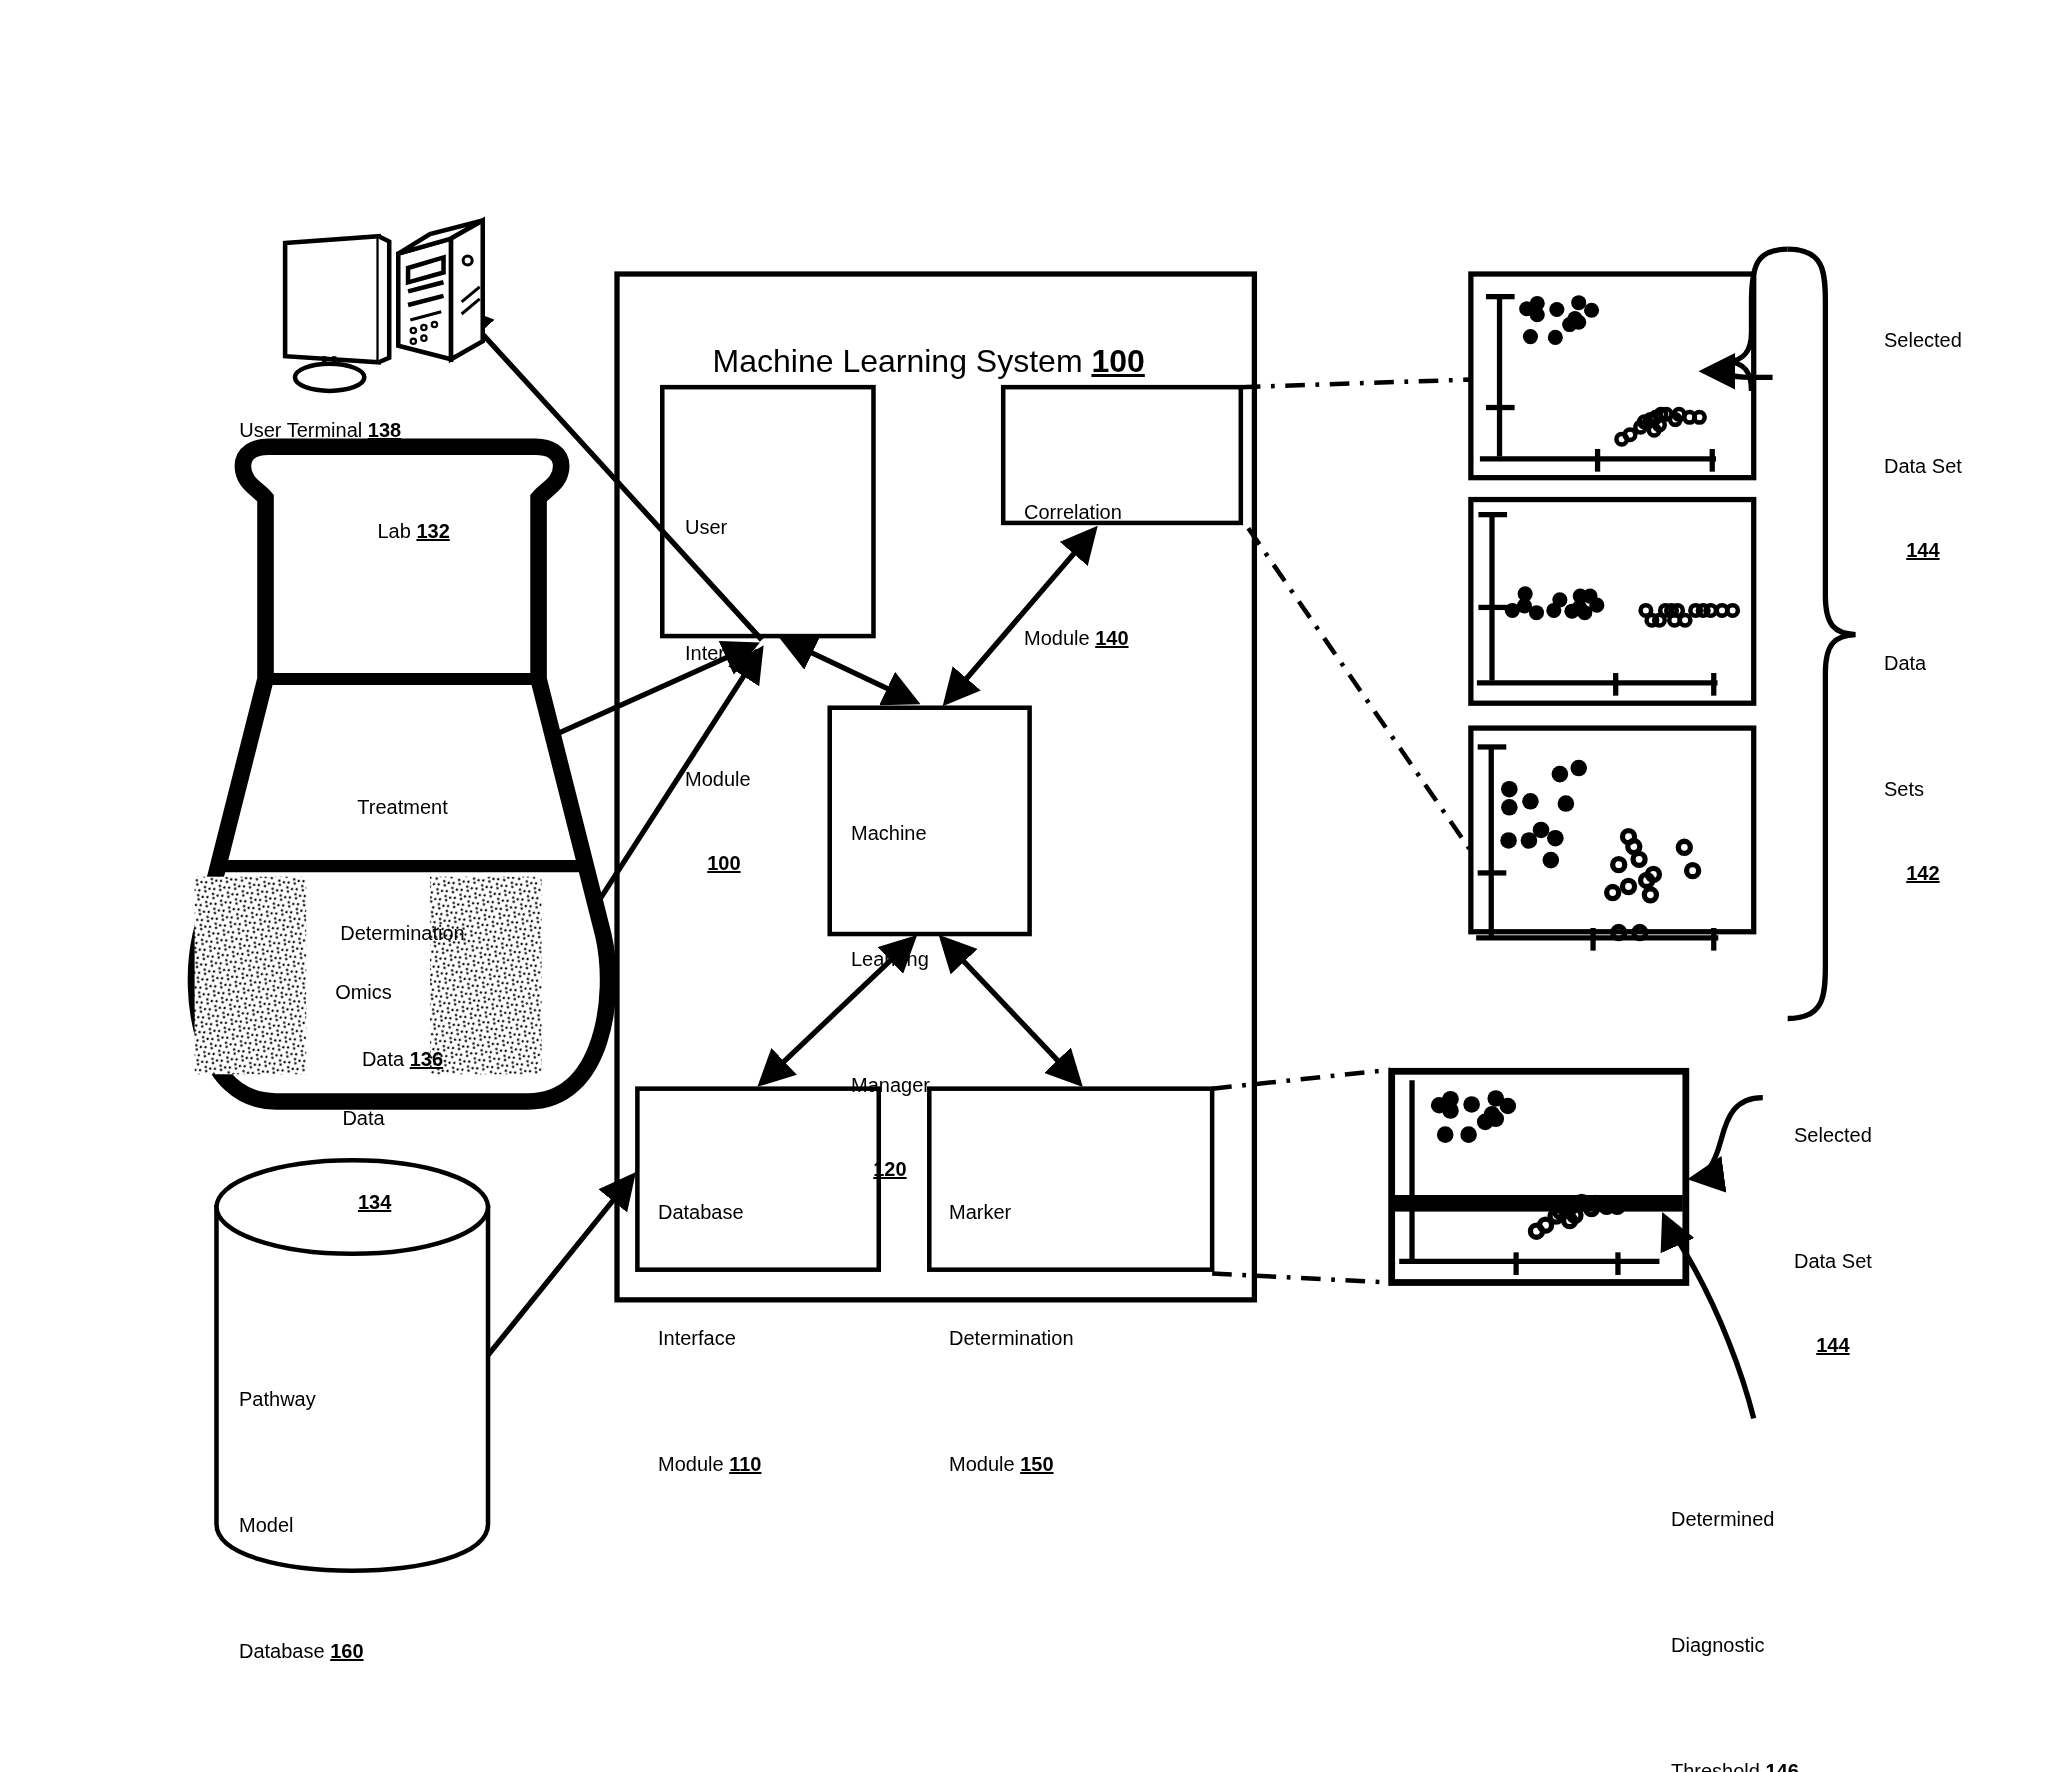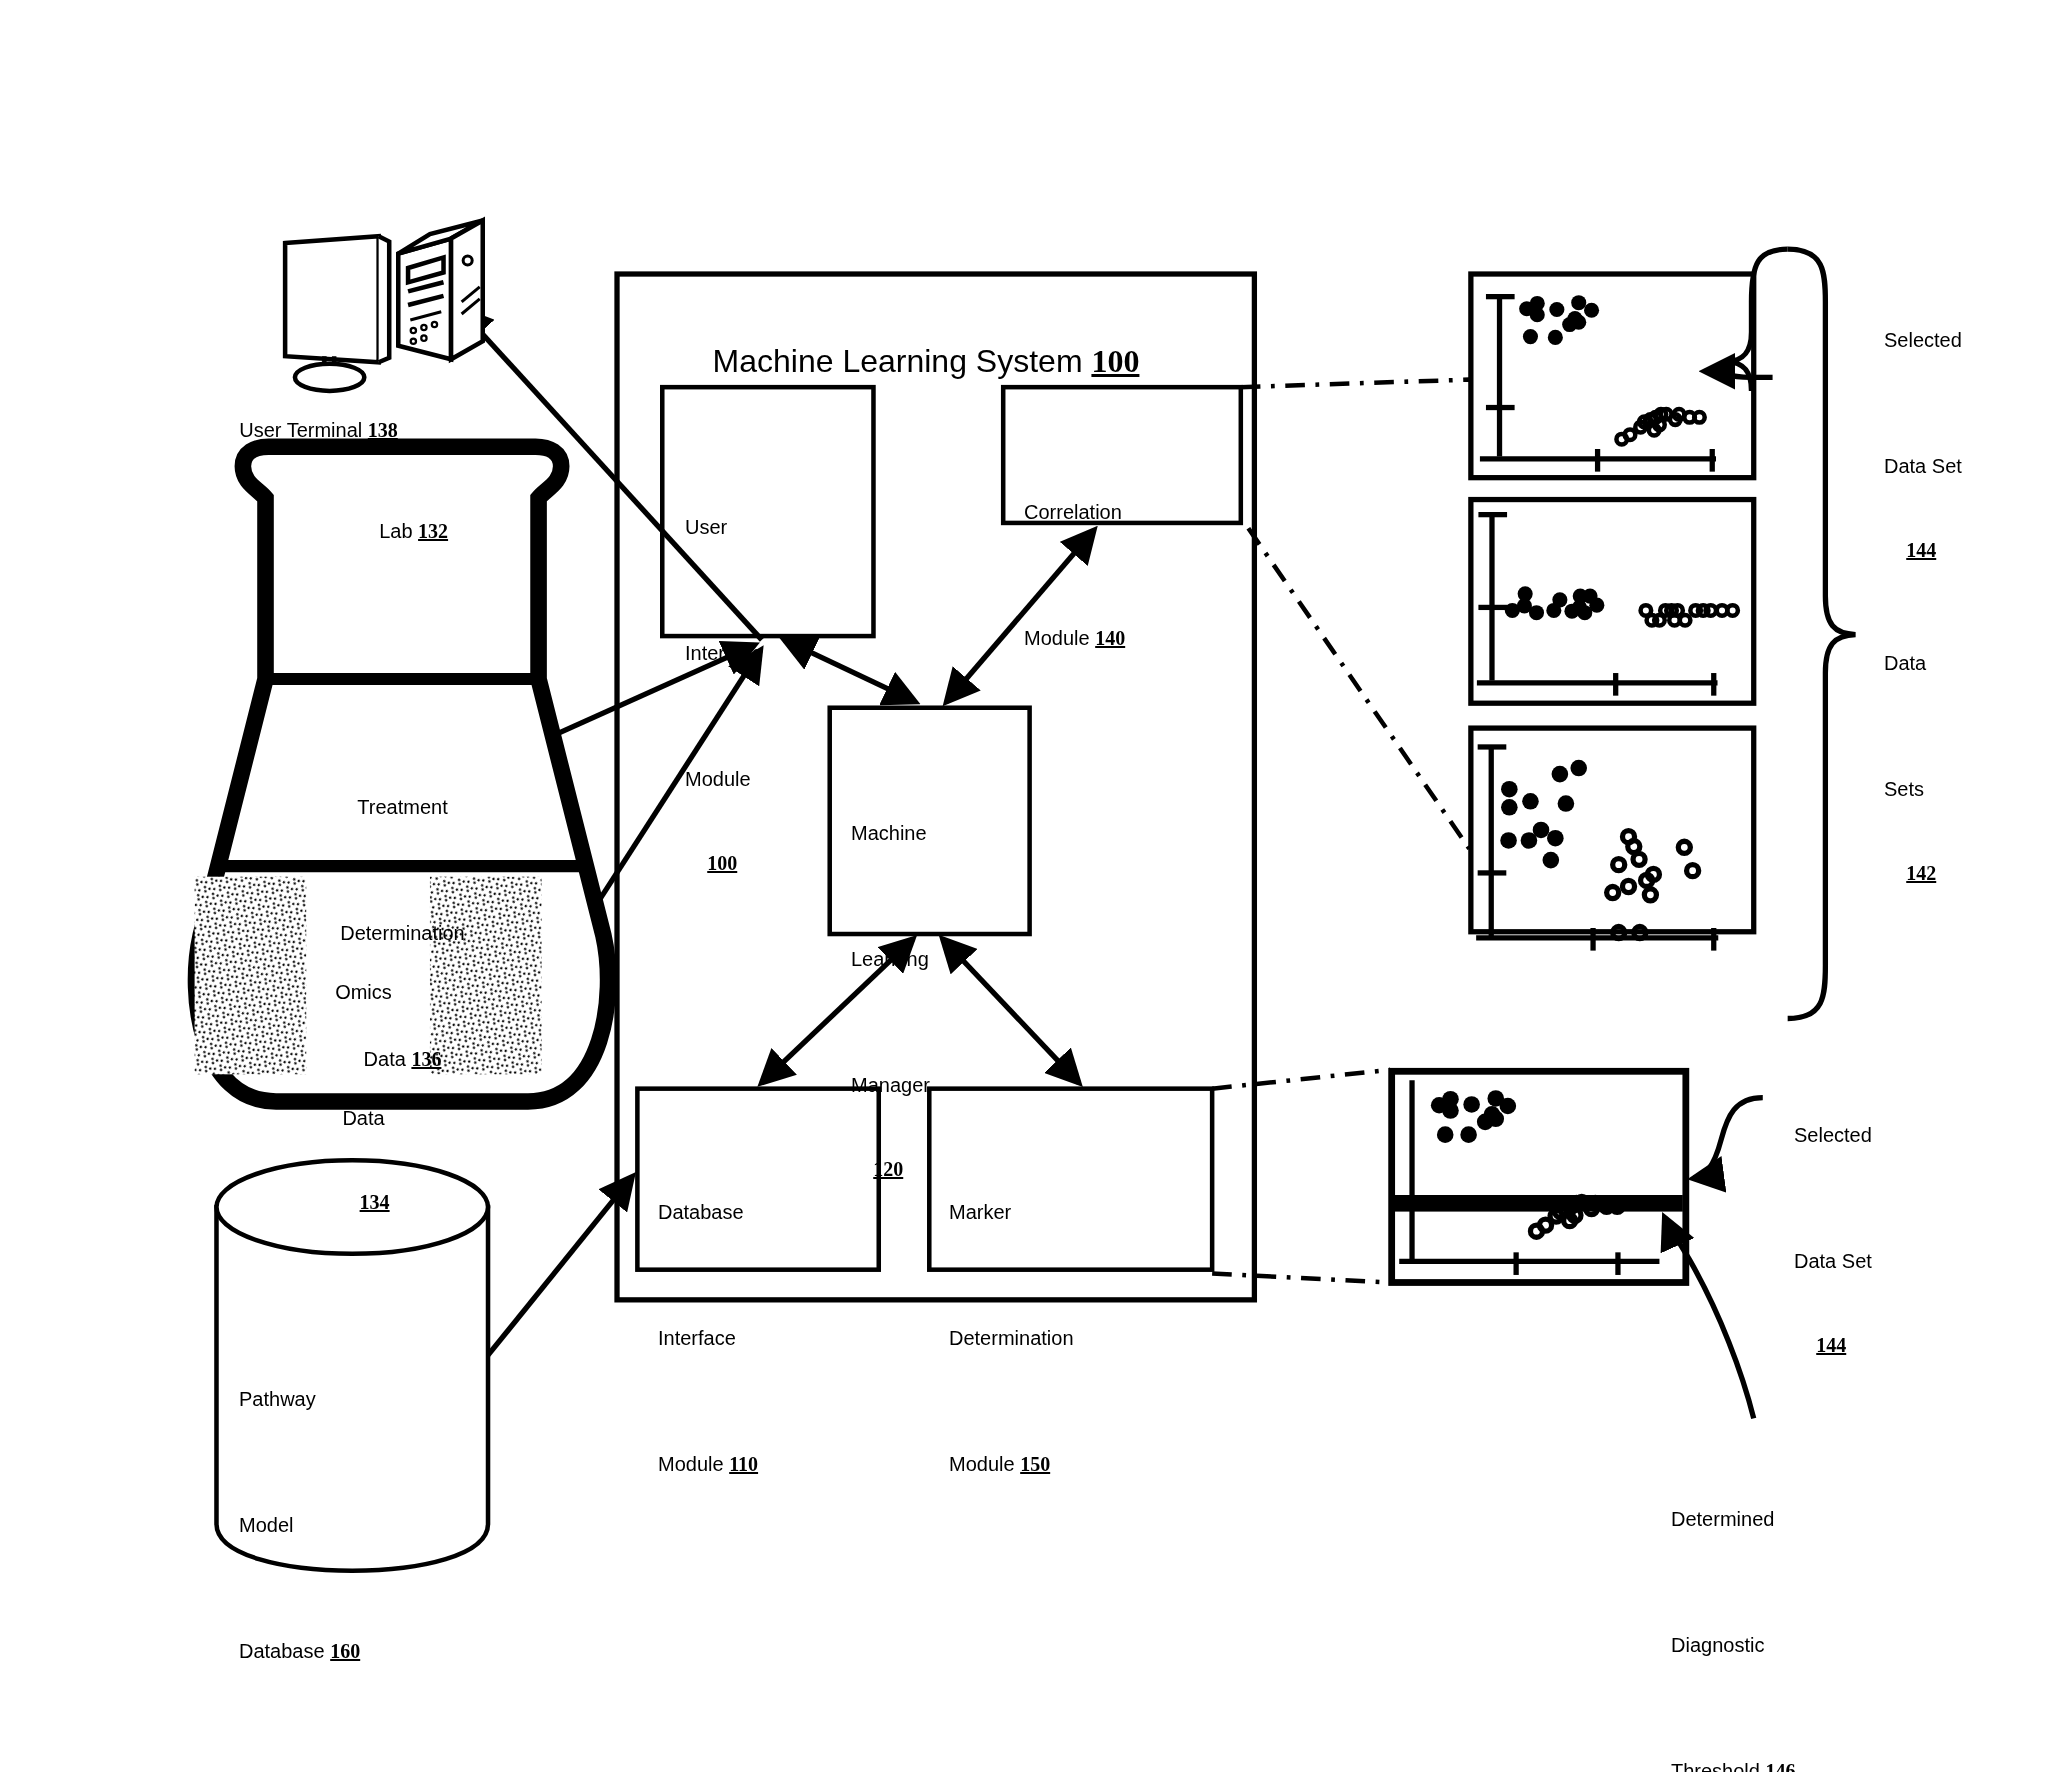--- a/index.html
+++ b/index.html
@@ -30,21 +30,20 @@
     font-family: "Liberation Sans", sans-serif;
     font-size: 20px;
     line-height: 42px;
     white-space: pre;
     letter-spacing: 0px;
   }
   .lbl.ctr { text-align: center; }
   .ref {
     font-weight: bold;
     text-decoration: underline;
-    font-family: Liberation Serif, serif;
   }
   .nowrap { white-space: nowrap; }
 </style>
 </head>
 <body>
 
 <div id="page">
 
   <svg id="figure-svg" viewBox="0 0 2739 2350">
     <defs>

